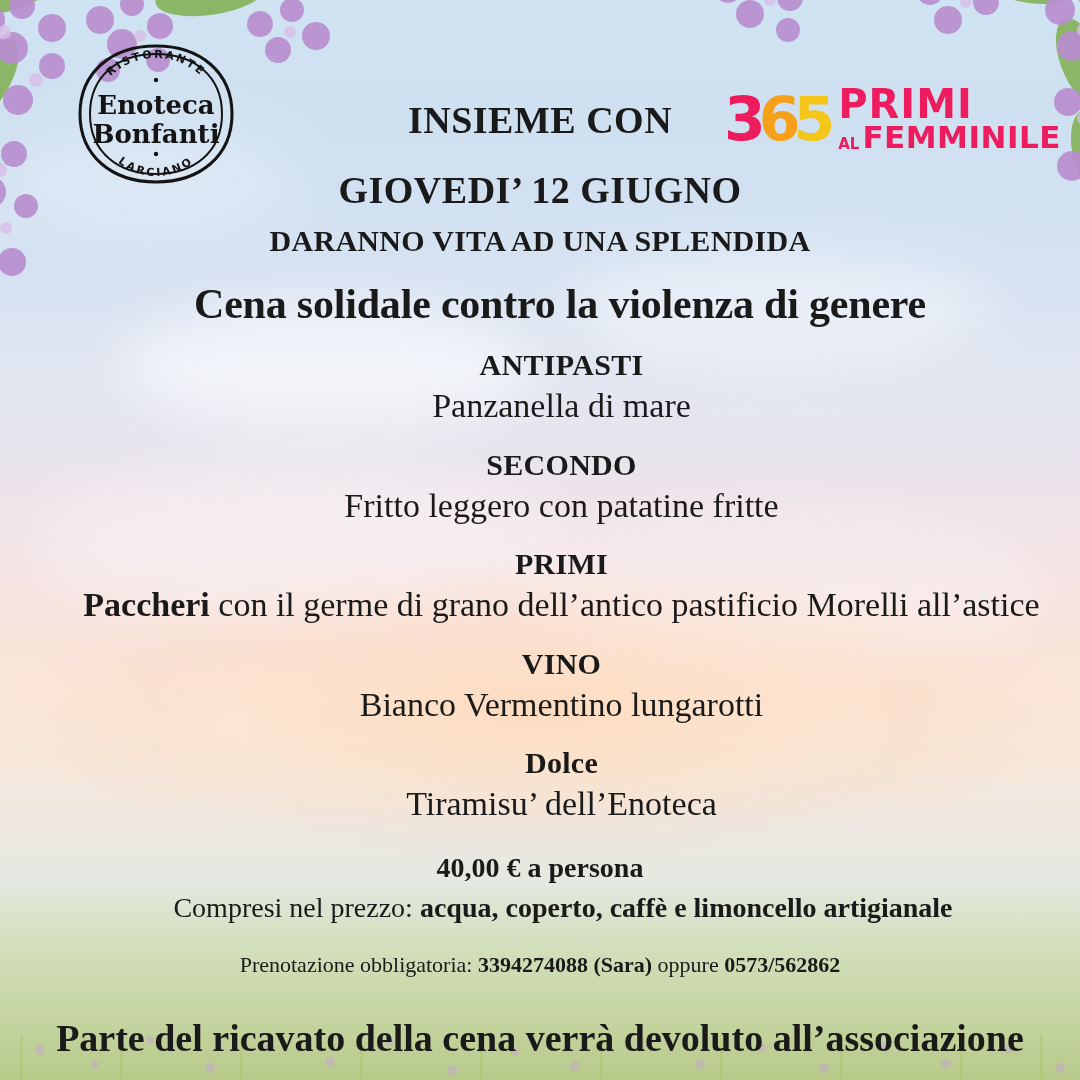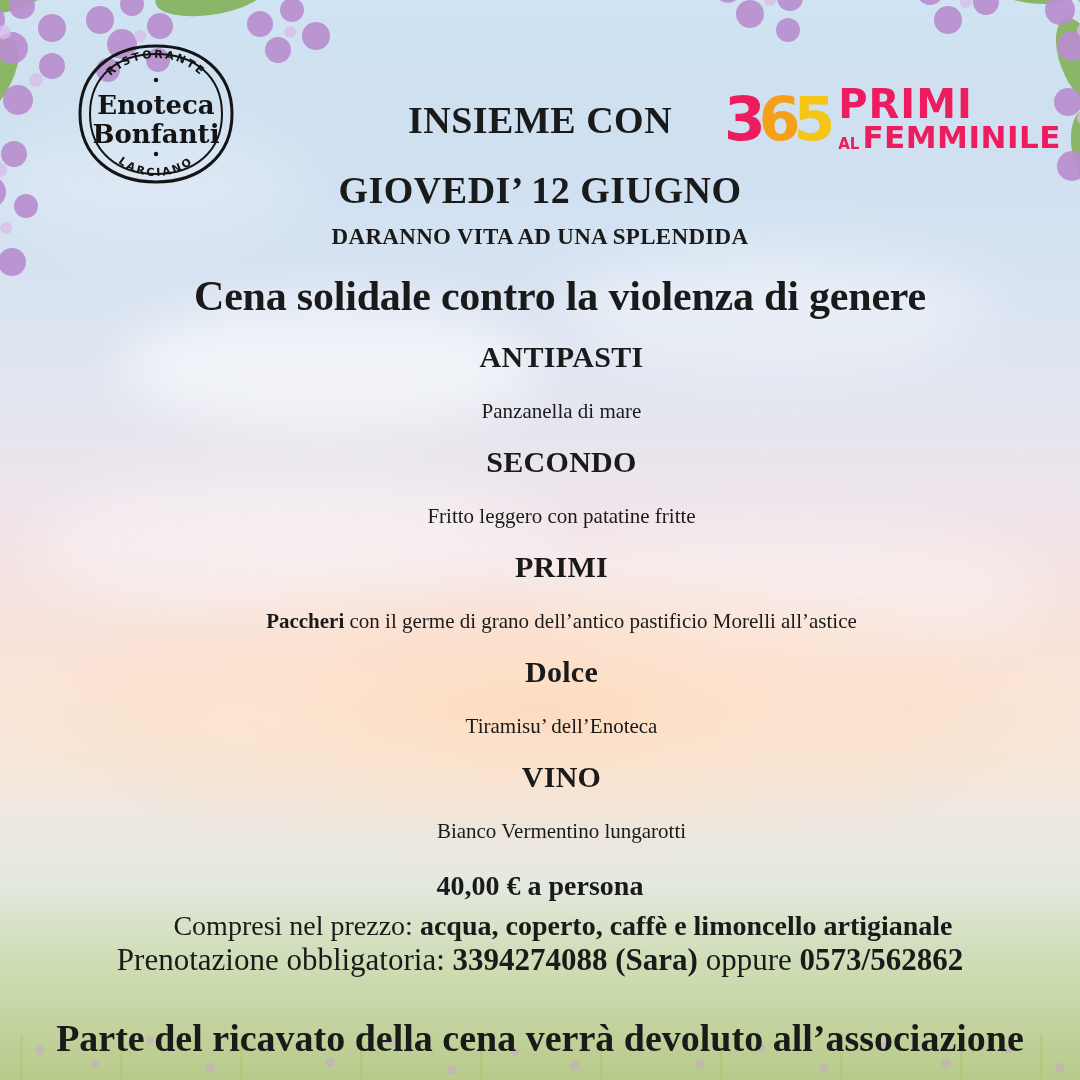--- a/index.html
+++ b/index.html
@@ -165,61 +165,62 @@
     letter-spacing: .5px;
   }
   .data {
     margin-top: 26px;
     font-size: 38px;
     font-weight: 700;
     letter-spacing: .5px;
   }
   .daranno {
     margin-top: 12px;
-    font-size: 23px;
+    font-size: 30px;
     font-weight: 700;
     letter-spacing: .3px;
   }
   .titolo {
     margin-top: 22px;
     font-size: 42px;
     font-weight: 700;
     letter-spacing: -.2px;
     margin-left: 40px;
   }
 
   .course { margin-top: 20px; padding-left: 43px; }
   .course-name {
     font-size: 30px;
     font-weight: 700;
     letter-spacing: .3px;
   }
   .course-desc {
-    margin-top: 24px;
-    font-size: 21px;
+    margin-top: 2px;
+    font-size: 34px;
     font-weight: 400;
     line-height: 1.28;
     text-align: center;
   }
   .course-desc b { font-weight: 700; }
 
   .prezzo {
     margin-top: 26px;
     font-size: 28px;
     font-weight: 700;
   }
   .compresi {
     margin-top: 8px;
     font-size: 28px;
     font-weight: 400;
     padding-left: 46px;
   }
   .compresi b { font-weight: 700; }
   .prenota {
-    font-size: 31px;
+    margin-top: 28px;
+    font-size: 22px;
     font-weight: 400;
   }
   .prenota b { font-weight: 700; }
   .ricavato {
     margin-top: 36px;
     font-size: 38px;
     font-weight: 700;
     line-height: 1.3;
   }
 </style>
@@ -407,29 +408,29 @@
       <div class="course-name">SECONDO</div>
       <div class="course-desc"><span>Fritto leggero con patatine fritte</span></div>
     </div>
 
     <div class="course">
       <div class="course-name">PRIMI</div>
       <div class="course-desc"><b>Paccheri</b><span> con il germe di grano dell’antico pastificio Morelli all’astice</span></div>
     </div>
 
     <div class="course">
+      <div class="course-name">VINO</div>
+      <div class="course-desc"><span>Bianco Vermentino lungarotti</span></div>
+    </div>
+
+    <div class="course">
       <div class="course-name">Dolce</div>
       <div class="course-desc"><span>Tiramisu’ dell’Enoteca</span></div>
     </div>
 
-    <div class="course">
-      <div class="course-name">VINO</div>
-      <div class="course-desc"><span>Bianco Vermentino lungarotti</span></div>
-    </div>
-
     <p class="line prezzo">40,00 € a persona</p>
 
     <p class="line compresi"><span>Compresi nel prezzo: </span><b>acqua, coperto, caffè e limoncello artigianale</b></p>
 
     <p class="line prenota"><span>Prenotazione obbligatoria: </span><b>3394274088 (Sara)</b><span> oppure </span><b>0573/562862</b></p>
 
     <p class="line ricavato">
       <span>Parte del ricavato della cena verrà devoluto all’associazione</span><br>
     </p>
 

